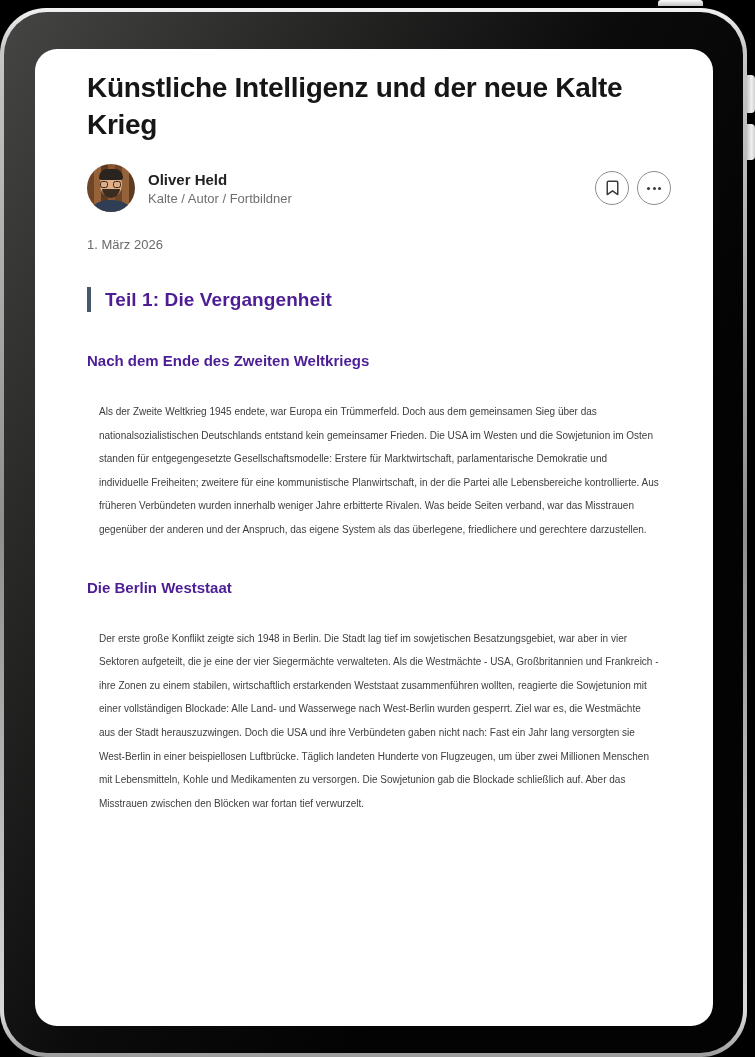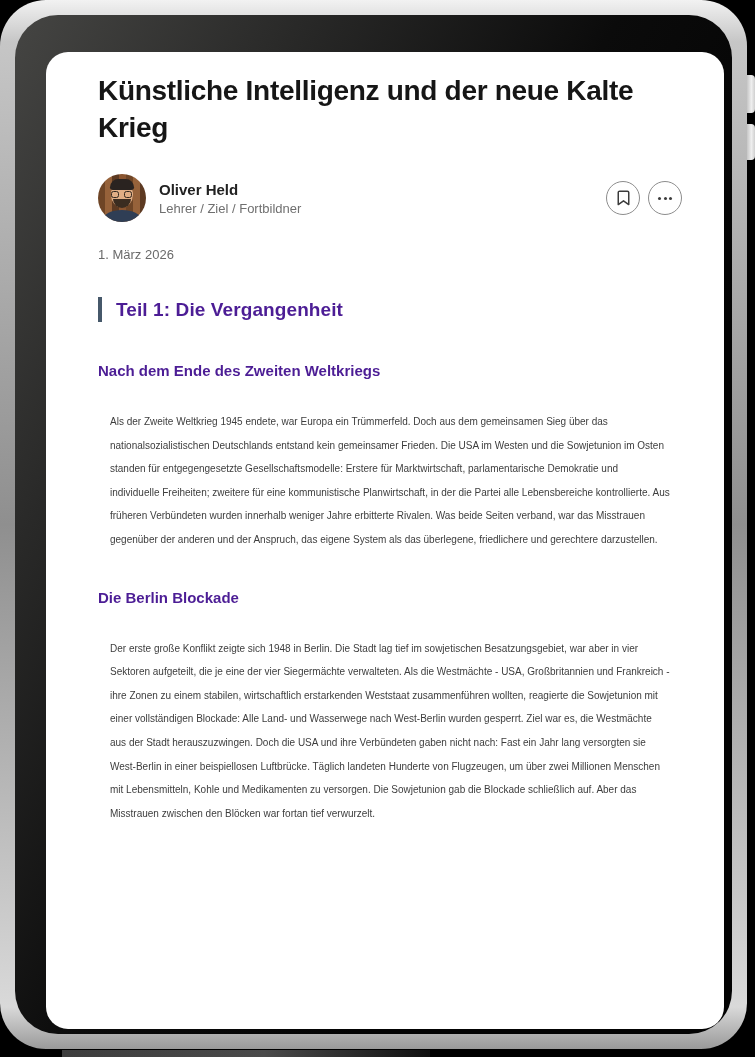--- a/index.html
+++ b/index.html
@@ -1,41 +1,41 @@
 <!DOCTYPE html>
 <html><head>
 <meta charset="utf-8">
 <style>
   html,body{margin:0;padding:0;background:#000;}
   .stage{position:relative;width:755px;height:1057px;background:#000;overflow:hidden;
          font-family:"Liberation Sans",sans-serif;-webkit-font-smoothing:antialiased;}
 
   
-  .frame{position:absolute;left:0;top:0;width:747px;height:1049px;border-radius:46px;
+  .frame{position:absolute;left:0;top:8px;width:747px;height:1049px;border-radius:46px;
          background:linear-gradient(180deg,#f2f2f2 0%,#c6c6c6 4%,#8f8f8f 50%,#d9d9d9 96%,#9a9a9a 100%);
-         padding:15px;box-sizing:border-box;}
+         padding:4px;box-sizing:border-box;}
   .bezel{position:relative;width:100%;height:100%;border-radius:43px;
          background:linear-gradient(118deg,#454543 0%,#2a2a29 22%,#0b0b0b 48%,#030303 70%);}
   .screen{position:absolute;left:31px;top:37px;width:678px;height:977px;background:#ffffff;
           border-radius:22px;overflow:hidden;}
   .hw-power{position:absolute;left:658px;top:0;width:45px;height:6px;border-radius:3px 3px 0 0;
             background:linear-gradient(180deg,#fbfbfb,#c2c2c2);}
   .hw-vol{position:absolute;left:746px;width:9px;border-radius:0 4px 4px 0;
           background:linear-gradient(90deg,#bdbdbd,#efefef 60%,#cfcfcf);}
   .hw-vol.up{top:75px;height:38px;}
   .hw-vol.down{top:124px;height:36px;}
   .floor-glow{position:absolute;left:62px;top:1050px;width:368px;height:7px;
               background:linear-gradient(90deg,#3d3d3d,#4a4a4a 55%,#101010);}
 
   
   .content{position:relative;width:100%;height:100%;box-sizing:border-box;
            padding:20px 42px 20px 52px;overflow:hidden;color:#3d3d3d;}
   .title{margin:0;max-width:578px;font-size:28px;line-height:37px;font-weight:700;
          color:#161616;letter-spacing:-0.3px;}
-  .byline{display:flex;align-items:center;justify-content:space-between;margin-top:28px;}
+  .byline{display:flex;align-items:center;justify-content:space-between;margin-top:21px;}
   .byline-left{display:flex;align-items:center;gap:13px;}
   .author-name{font-size:15px;font-weight:700;color:#222;line-height:19px;}
   .author-role{font-size:13px;color:#6f6f6f;line-height:17px;margin-top:1px;}
   .actions{display:flex;gap:8px;}
   .round-btn{width:34px;height:34px;border-radius:50%;border:1.4px solid #8d8d8d;background:#fff;
              display:flex;align-items:center;justify-content:center;cursor:pointer;box-sizing:border-box;}
   .dots{display:flex;gap:2.5px;}
   .dots i{width:3px;height:3px;border-radius:50%;background:#3c3c3c;display:block;}
   .date{margin-top:25px;font-size:13px;color:#6a6a6a;}
 
@@ -81,21 +81,21 @@
               <div class="avatar">
                 <span class="av-shirt"></span>
                 <span class="av-head"></span>
                 <span class="av-hair"></span>
                 <span class="av-eye l"></span>
                 <span class="av-eye r"></span>
                 <span class="av-beard"></span>
               </div>
               <div>
                 <div class="author-name">Oliver Held</div>
-                <div class="author-role">Lehrer / Ziel / Fortbildner</div>
+                <div class="author-role">Kalte / Autor / Fortbildner</div>
               </div>
             </div>
             <div class="actions">
               <div class="round-btn">
                 <span style="display:flex;">
                   <svg width="15" height="16" viewBox="0 0 15 16">
                     <path d="M3.6 1.2h7.8c.75 0 1.35.6 1.35 1.35v12L7.5 10.8l-5.25 3.75v-12c0-.75.6-1.35 1.35-1.35z" fill="none" stroke="#3c3c3c" stroke-width="1.5" stroke-linejoin="round"></path>
                   </svg>
                 </span>
               </div>
@@ -112,20 +112,20 @@
           <div class="date">1. März 2026</div>
 
           <div class="part-heading">
             <span class="part-bar"></span>
             <span class="part-text">Teil 1: Die Vergangenheit</span>
           </div>
 
           <div class="sub first">Nach dem Ende des Zweiten Weltkriegs</div>
           <p class="body-p">Als der Zweite Weltkrieg 1945 endete, war Europa ein Trümmerfeld. Doch aus dem gemeinsamen Sieg über das nationalsozialistischen Deutschlands entstand kein gemeinsamer Frieden. Die USA im Westen und die Sowjetunion im Osten standen für entgegengesetzte Gesellschaftsmodelle: Erstere für Marktwirtschaft, parlamentarische Demokratie und individuelle Freiheiten; zweitere für eine kommunistische Planwirtschaft, in der die Partei alle Lebensbereiche kontrollierte. Aus früheren Verbündeten wurden innerhalb weniger Jahre erbitterte Rivalen. Was beide Seiten verband, war das Misstrauen gegenüber der anderen und der Anspruch, das eigene System als das überlegene, friedlichere und gerechtere darzustellen.</p>
 
-          <div class="sub second">Die Berlin Blockade</div>
+          <div class="sub second">Die Berlin Weststaat</div>
           <p class="body-p">Der erste große Konflikt zeigte sich 1948 in Berlin. Die Stadt lag tief im sowjetischen Besatzungsgebiet, war aber in vier Sektoren aufgeteilt, die je eine der vier Siegermächte verwalteten. Als die Westmächte - USA, Großbritannien und Frankreich - ihre Zonen zu einem stabilen, wirtschaftlich erstarkenden Weststaat zusammenführen wollten, reagierte die Sowjetunion mit einer vollständigen Blockade: Alle Land- und Wasserwege nach West-Berlin wurden gesperrt. Ziel war es, die Westmächte aus der Stadt herauszuzwingen. Doch die USA und ihre Verbündeten gaben nicht nach: Fast ein Jahr lang versorgten sie West-Berlin in einer beispiellosen Luftbrücke. Täglich landeten Hunderte von Flugzeugen, um über zwei Millionen Menschen mit Lebensmitteln, Kohle und Medikamenten zu versorgen. Die Sowjetunion gab die Blockade schließlich auf. Aber das Misstrauen zwischen den Blöcken war fortan tief verwurzelt.</p>
 
         </div>
       </div>
     </div>
   </div>
 </div>
 
 </body></html>

